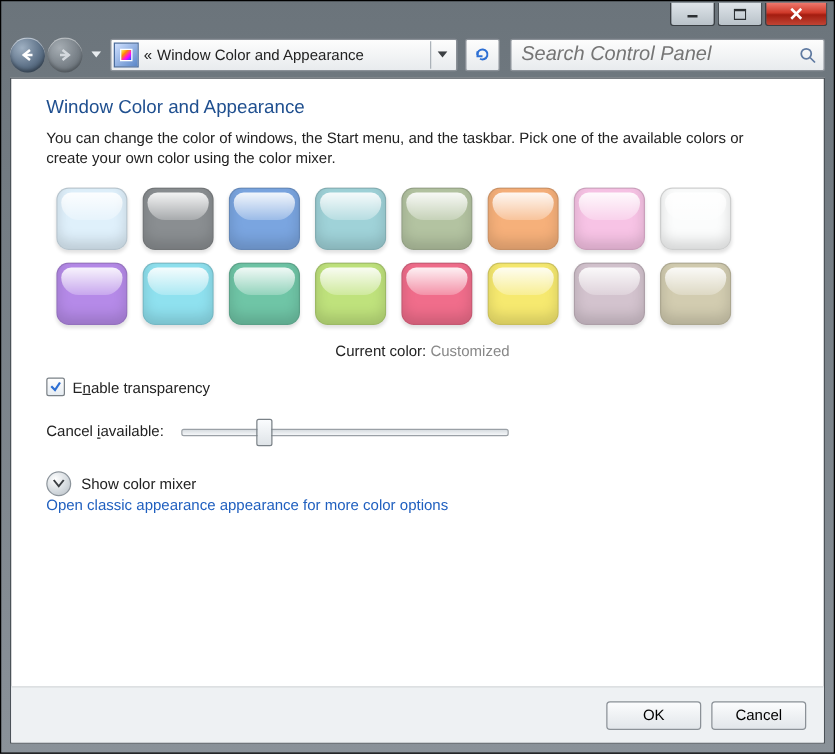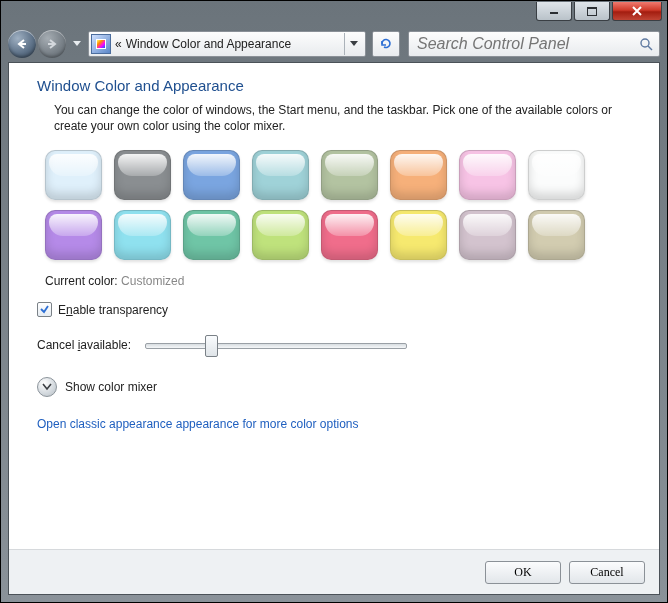--- a/index.html
+++ b/index.html
@@ -21,41 +21,41 @@
   .addr-icon span{width:8px;height:8px;border:1px solid #fff;background:linear-gradient(135deg,#ff6,#f80,#f0f,#06f);}
   .addr-text{flex:1;display:flex;align-items:center;gap:4px;color:#222;}
   .addr-dd{width:18px;height:22px;border-left:1px solid #abb2b9;display:flex;align-items:center;justify-content:center;}
   .refresh{width:26px;height:24px;border:1px solid #8a9097;border-radius:2px;background:linear-gradient(#fdfdfd,#e8ebee);display:flex;align-items:center;justify-content:center;margin-left:2px;}
   .search{width:238px;height:24px;border:1px solid #8a9097;border-radius:2px;background:linear-gradient(#fdfdfd,#e8ebee);display:flex;align-items:center;padding:0 6px;margin-left:4px;}
   .search input{flex:1;border:0;background:transparent;font-style:italic;color:#7d848a;font-size:16px;outline:none;font-family:inherit;}
   
   .client{position:absolute;left:8px;right:8px;top:62px;bottom:8px;background:#fff;border:1px solid #4b5258;box-sizing:border-box;display:flex;flex-direction:column;}
   .content{flex:1;padding:14px 28px 10px 28px;overflow:hidden;}
   h1{font-size:15px;font-weight:400;color:#1f4f8f;margin:0 0 8px 0;}
-  .desc{margin:0 0 16px 17px;line-height:1.35;}
+  .desc{margin:0 0 16px 0;line-height:1.35;}
   .swatches{display:flex;flex-direction:column;gap:10px;margin:0 0 14px 8px;}
   .swatch-row{display:flex;gap:12px;}
   .swatch{width:55px;height:48px;border:1px solid rgba(0,0,0,.18);border-radius:10px;position:relative;box-shadow:inset 0 -6px 10px rgba(0,0,0,.15),0 2px 3px rgba(0,0,0,.12);}
   .swatch::before{content:"";position:absolute;left:3px;right:3px;top:3px;height:46%;border-radius:8px 8px 14px 14px;background:linear-gradient(rgba(255,255,255,.9),rgba(255,255,255,.25));}
-  .curcolor{margin:0 0 14px 8px;}
+  .curcolor{margin:0 0 14px 8px;text-align:center;}
   .curcolor .val{color:#888;}
   .chk-row{display:flex;align-items:center;gap:6px;margin-bottom:18px;text-align:right;}
   .chk{width:13px;height:13px;border:1px solid #7a8187;border-radius:2px;background:linear-gradient(#fff,#e6ecf2);display:flex;align-items:center;justify-content:center;}
   .chk svg{display:block;}
   .slider-row{display:flex;align-items:center;gap:14px;margin-bottom:22px;}
   .slider{position:relative;width:262px;height:20px;}
   .track{position:absolute;left:0;right:0;top:8px;height:4px;border:1px solid #9aa0a6;border-radius:2px;background:linear-gradient(#d8dde1,#f5f7f9);}
   .thumb{position:absolute;top:0;left:60px;width:11px;height:20px;border:1px solid #7a8187;border-radius:2px;background:linear-gradient(#fafcfe,#dfe4e8);}
-  .expander{display:flex;align-items:center;gap:8px;margin-bottom:20px;}
+  .expander{display:flex;align-items:center;gap:8px;}
   .exp-btn{width:18px;height:18px;border:1px solid #8c949b;border-radius:50%;background:radial-gradient(circle at 35% 30%,#fff,#d2d8dd 60%,#b7bec4);display:flex;align-items:center;justify-content:center;}
   .link{color:#1f5fbf;cursor:pointer;}
   u.ul{text-decoration:underline;}
   
   .footer{height:44px;border-top:1px solid #d6d9dc;background:#eef1f3;display:flex;justify-content:flex-end;align-items:center;gap:8px;padding:0 14px;}
-  .btn{min-width:76px;height:23px;border:1px solid #8b9197;border-radius:3px;background:linear-gradient(#fbfcfd,#e2e6ea);font-size:12px;font-family:Liberation Serif, serif;cursor:pointer;}
+  .btn{min-width:76px;height:23px;border:1px solid #8b9197;border-radius:3px;background:linear-gradient(#fbfcfd,#e2e6ea);font-size:12px;font-family:Liberation Sans, sans-serif;cursor:pointer;}
 </style>
 </head>
 <body>
 
 <div class="window">
 
   <div class="titlebar">
     <div class="win-btn">
       <svg width="10" height="8">
           <rect x="1" y="5" width="8" height="2" fill="#2b2f33"></rect>

